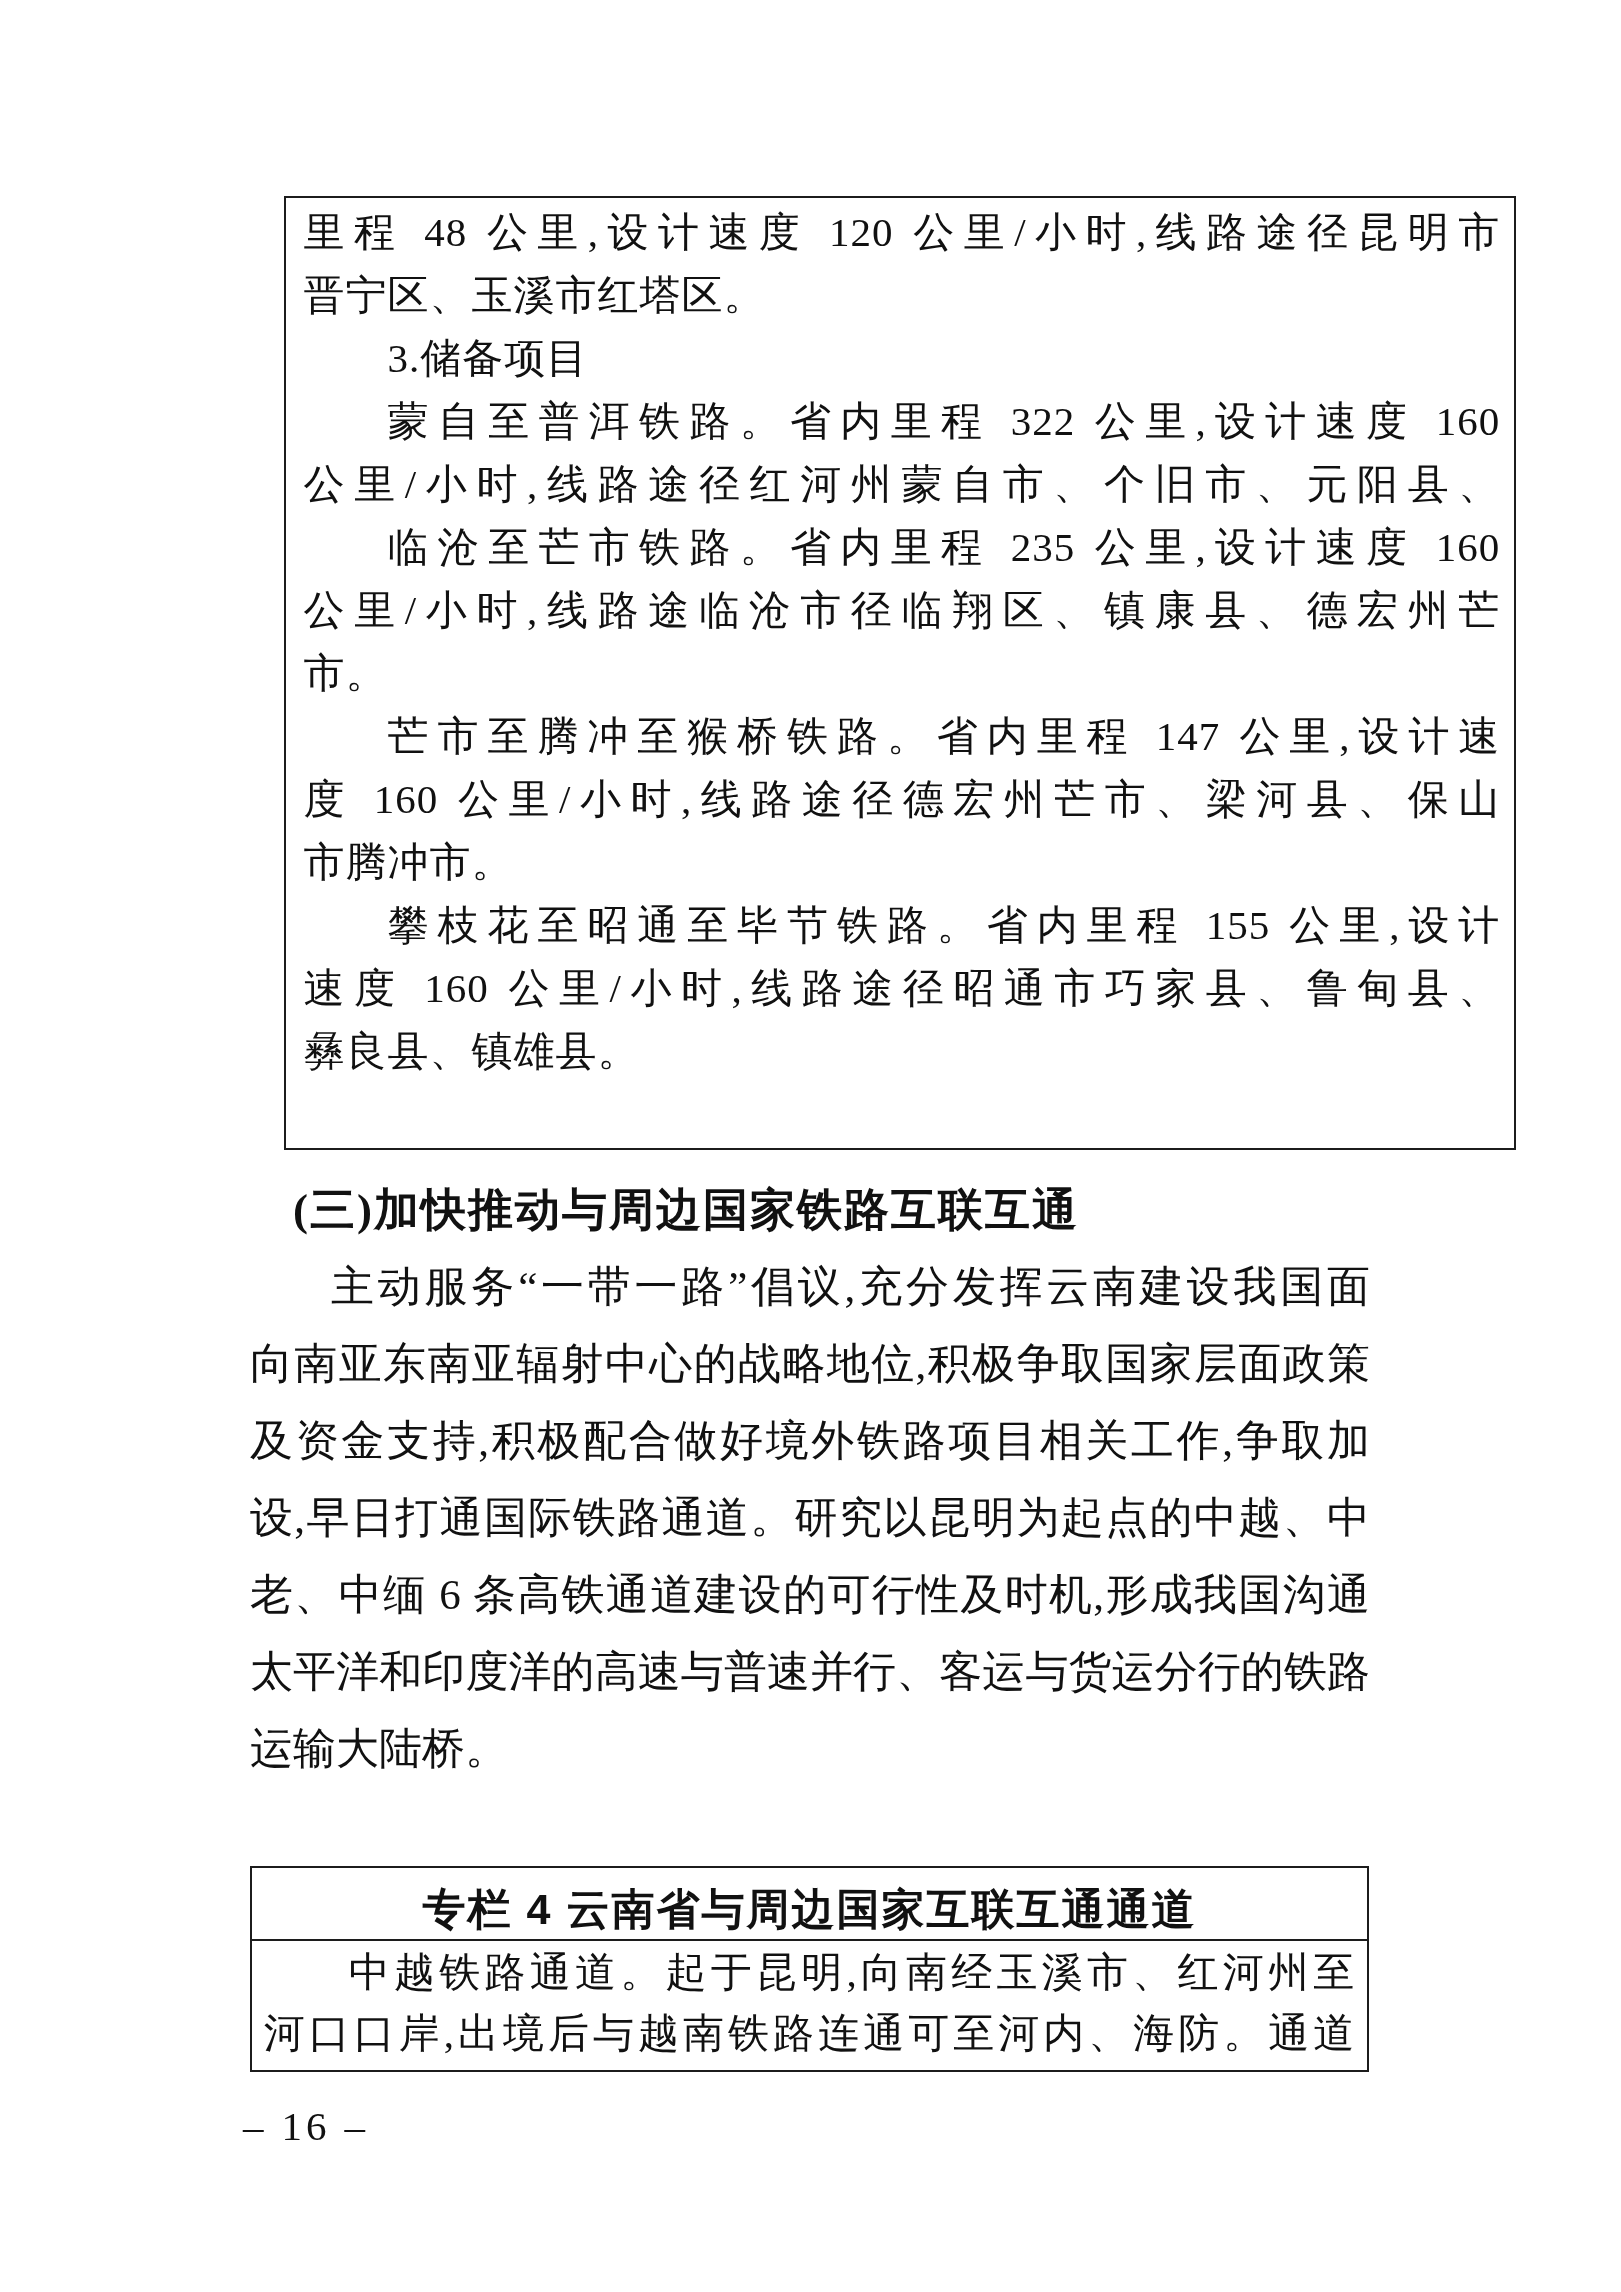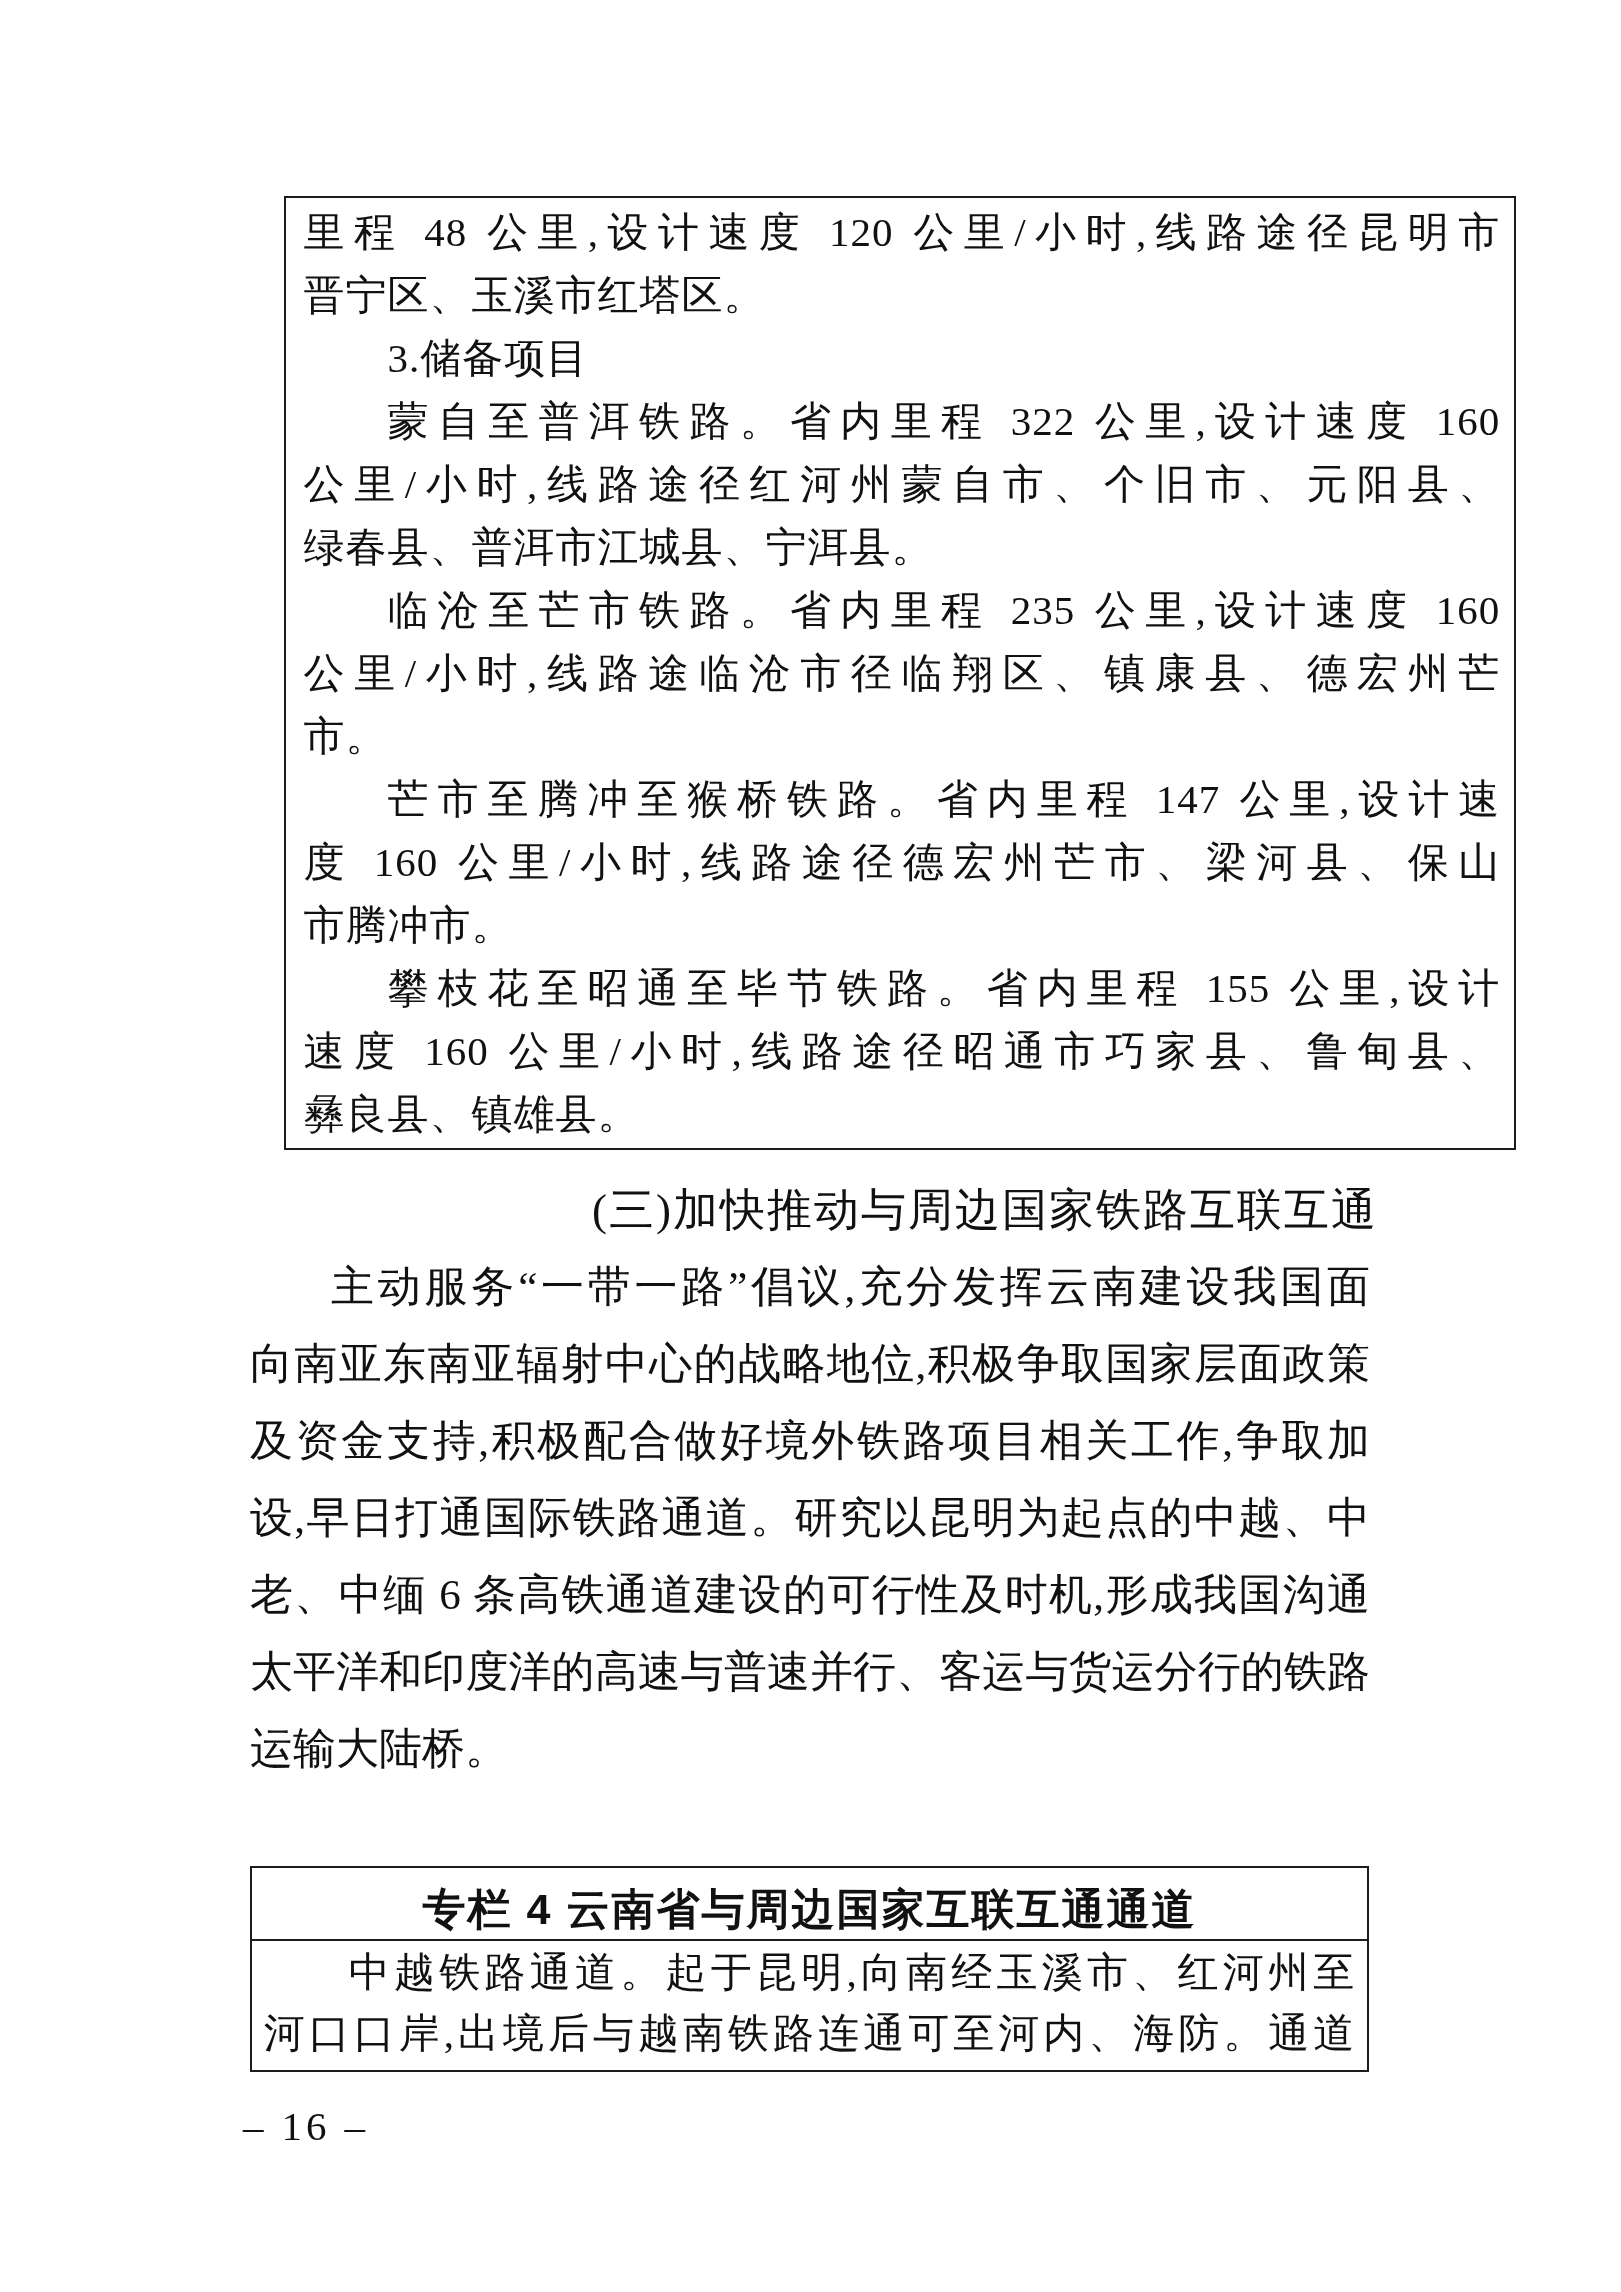--- a/index.html
+++ b/index.html
@@ -29,27 +29,26 @@
   }
   .box-top .ln{height:63px;overflow:hidden;}
 
   
   .ind{text-indent:84px;}
   .j{text-align:justify;text-align-last:justify;}
 
   
   .section-heading{
     position:absolute;
-    left:258px;top:1172px;
+    left:232px;top:1172px;
     width:1120px;height:76px;line-height:76px;
-    font-size:45px;font-weight:normal;
+    font-size:45px;font-weight:bold;
     text-indent:61px;
     letter-spacing:2px;
     overflow:hidden;
-    text-align:right;
   }
 
   
   .body-para{
     position:absolute;
     left:250px;top:1248px;
     width:1120px;
     font-size:43px;
     line-height:77px;
   }
@@ -96,21 +95,20 @@
 <body>
 
 <div class="page">
 
   <div class="box-top">
     <div class="ln j">里程 48 公里,设计速度 120 公里/小时,线路途径昆明市</div>
     <div class="ln">晋宁区、玉溪市红塔区。</div>
     <div class="ln ind">3.储备项目</div>
     <div class="ln ind j">蒙自至普洱铁路。省内里程 322 公里,设计速度 160</div>
     <div class="ln j">公里/小时,线路途径红河州蒙自市、个旧市、元阳县、</div>
-    <div class="ln">绿春县、普洱市江城县、宁洱县。</div>
     <div class="ln ind j">临沧至芒市铁路。省内里程 235 公里,设计速度 160</div>
     <div class="ln j">公里/小时,线路途临沧市径临翔区、镇康县、德宏州芒</div>
     <div class="ln">市。</div>
     <div class="ln ind j">芒市至腾冲至猴桥铁路。省内里程 147 公里,设计速</div>
     <div class="ln j">度 160 公里/小时,线路途径德宏州芒市、梁河县、保山</div>
     <div class="ln">市腾冲市。</div>
     <div class="ln ind j">攀枝花至昭通至毕节铁路。省内里程 155 公里,设计</div>
     <div class="ln j">速度 160 公里/小时,线路途径昭通市巧家县、鲁甸县、</div>
     <div class="ln">彝良县、镇雄县。</div>
   </div>

